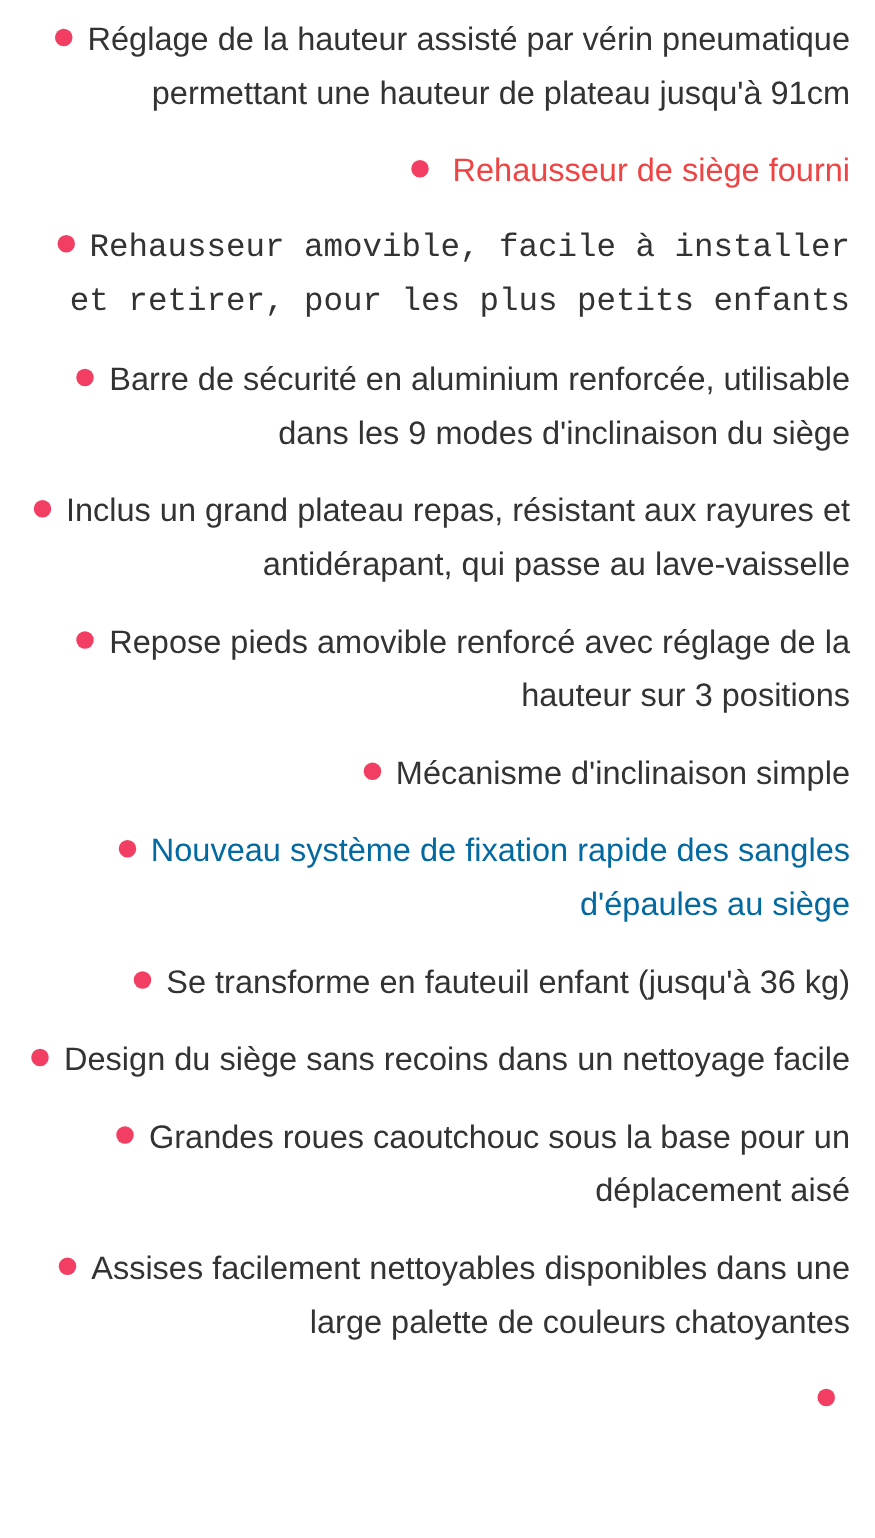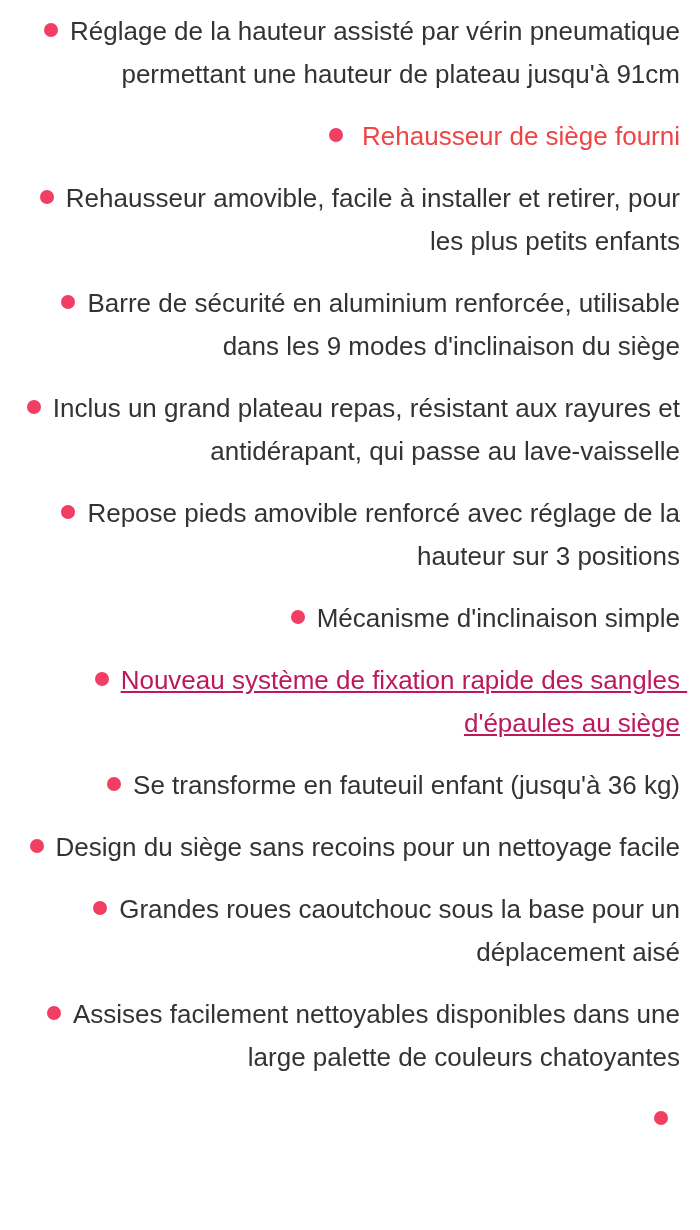--- a/index.html
+++ b/index.html
@@ -41,43 +41,43 @@
 </head>
 <body style="background: rgb(255, 255, 255);">
 
 <ul class="feature-list">
   <li class="feature-item" style="color: rgb(51, 51, 51);">
     <span class="bullet" style="background: rgb(242, 62, 98);"></span><span class="txt">Réglage de la hauteur assisté par vérin pneumatique permettant une hauteur de plateau jusqu'à 91cm</span>
   </li>
   <li class="feature-item" style="color: #ef4444;">
     <span class="bullet" style="background: rgb(242, 62, 98);"></span><span class="txt"> Rehausseur de siège fourni</span>
   </li>
-  <li class="feature-item" style="color: rgb(51, 51, 51);">
+  <li class="feature-item" style="color: rgb(51, 51, 51); font-family: Liberation Mono, monospace;">
     <span class="bullet" style="background: rgb(242, 62, 98);"></span><span class="txt">Rehausseur amovible, facile à installer et retirer, pour les plus petits enfants</span>
   </li>
   <li class="feature-item" style="color: rgb(51, 51, 51);">
     <span class="bullet" style="background: rgb(242, 62, 98);"></span><span class="txt">Barre de sécurité en aluminium renforcée, utilisable dans les 9 modes d'inclinaison du siège</span>
   </li>
   <li class="feature-item" style="color: rgb(51, 51, 51);">
     <span class="bullet" style="background: rgb(242, 62, 98);"></span><span class="txt">Inclus un grand plateau repas, résistant aux rayures et antidérapant, qui passe au lave-vaisselle</span>
   </li>
   <li class="feature-item" style="color: rgb(51, 51, 51);">
     <span class="bullet" style="background: rgb(242, 62, 98);"></span><span class="txt">Repose pieds amovible renforcé avec réglage de la hauteur sur 3 positions</span>
   </li>
   <li class="feature-item" style="color: rgb(51, 51, 51);">
     <span class="bullet" style="background: rgb(242, 62, 98);"></span><span class="txt">Mécanisme d'inclinaison simple</span>
   </li>
-  <li class="feature-item" style="color: #be185d; text-decoration: underline;">
+  <li class="feature-item" style="color: #0369a1;">
     <span class="bullet" style="background: rgb(242, 62, 98);"></span><span class="txt">Nouveau système de fixation rapide des sangles d'épaules au siège</span>
   </li>
   <li class="feature-item" style="color: rgb(51, 51, 51);">
     <span class="bullet" style="background: rgb(242, 62, 98);"></span><span class="txt">Se transforme en fauteuil enfant (jusqu'à 36 kg)</span>
   </li>
   <li class="feature-item" style="color: rgb(51, 51, 51);">
-    <span class="bullet" style="background: rgb(242, 62, 98);"></span><span class="txt">Design du siège sans recoins pour un nettoyage facile</span>
+    <span class="bullet" style="background: rgb(242, 62, 98);"></span><span class="txt">Design du siège sans recoins dans un nettoyage facile</span>
   </li>
   <li class="feature-item" style="color: rgb(51, 51, 51);">
     <span class="bullet" style="background: rgb(242, 62, 98);"></span><span class="txt">Grandes roues caoutchouc sous la base pour un déplacement aisé</span>
   </li>
   <li class="feature-item" style="color: rgb(51, 51, 51);">
     <span class="bullet" style="background: rgb(242, 62, 98);"></span><span class="txt">Assises facilement nettoyables disponibles dans une large palette de couleurs chatoyantes</span>
   </li>
   <li class="feature-item" style="color: rgb(51, 51, 51);">
     <span class="bullet" style="background: rgb(242, 62, 98);"></span>
   </li>

